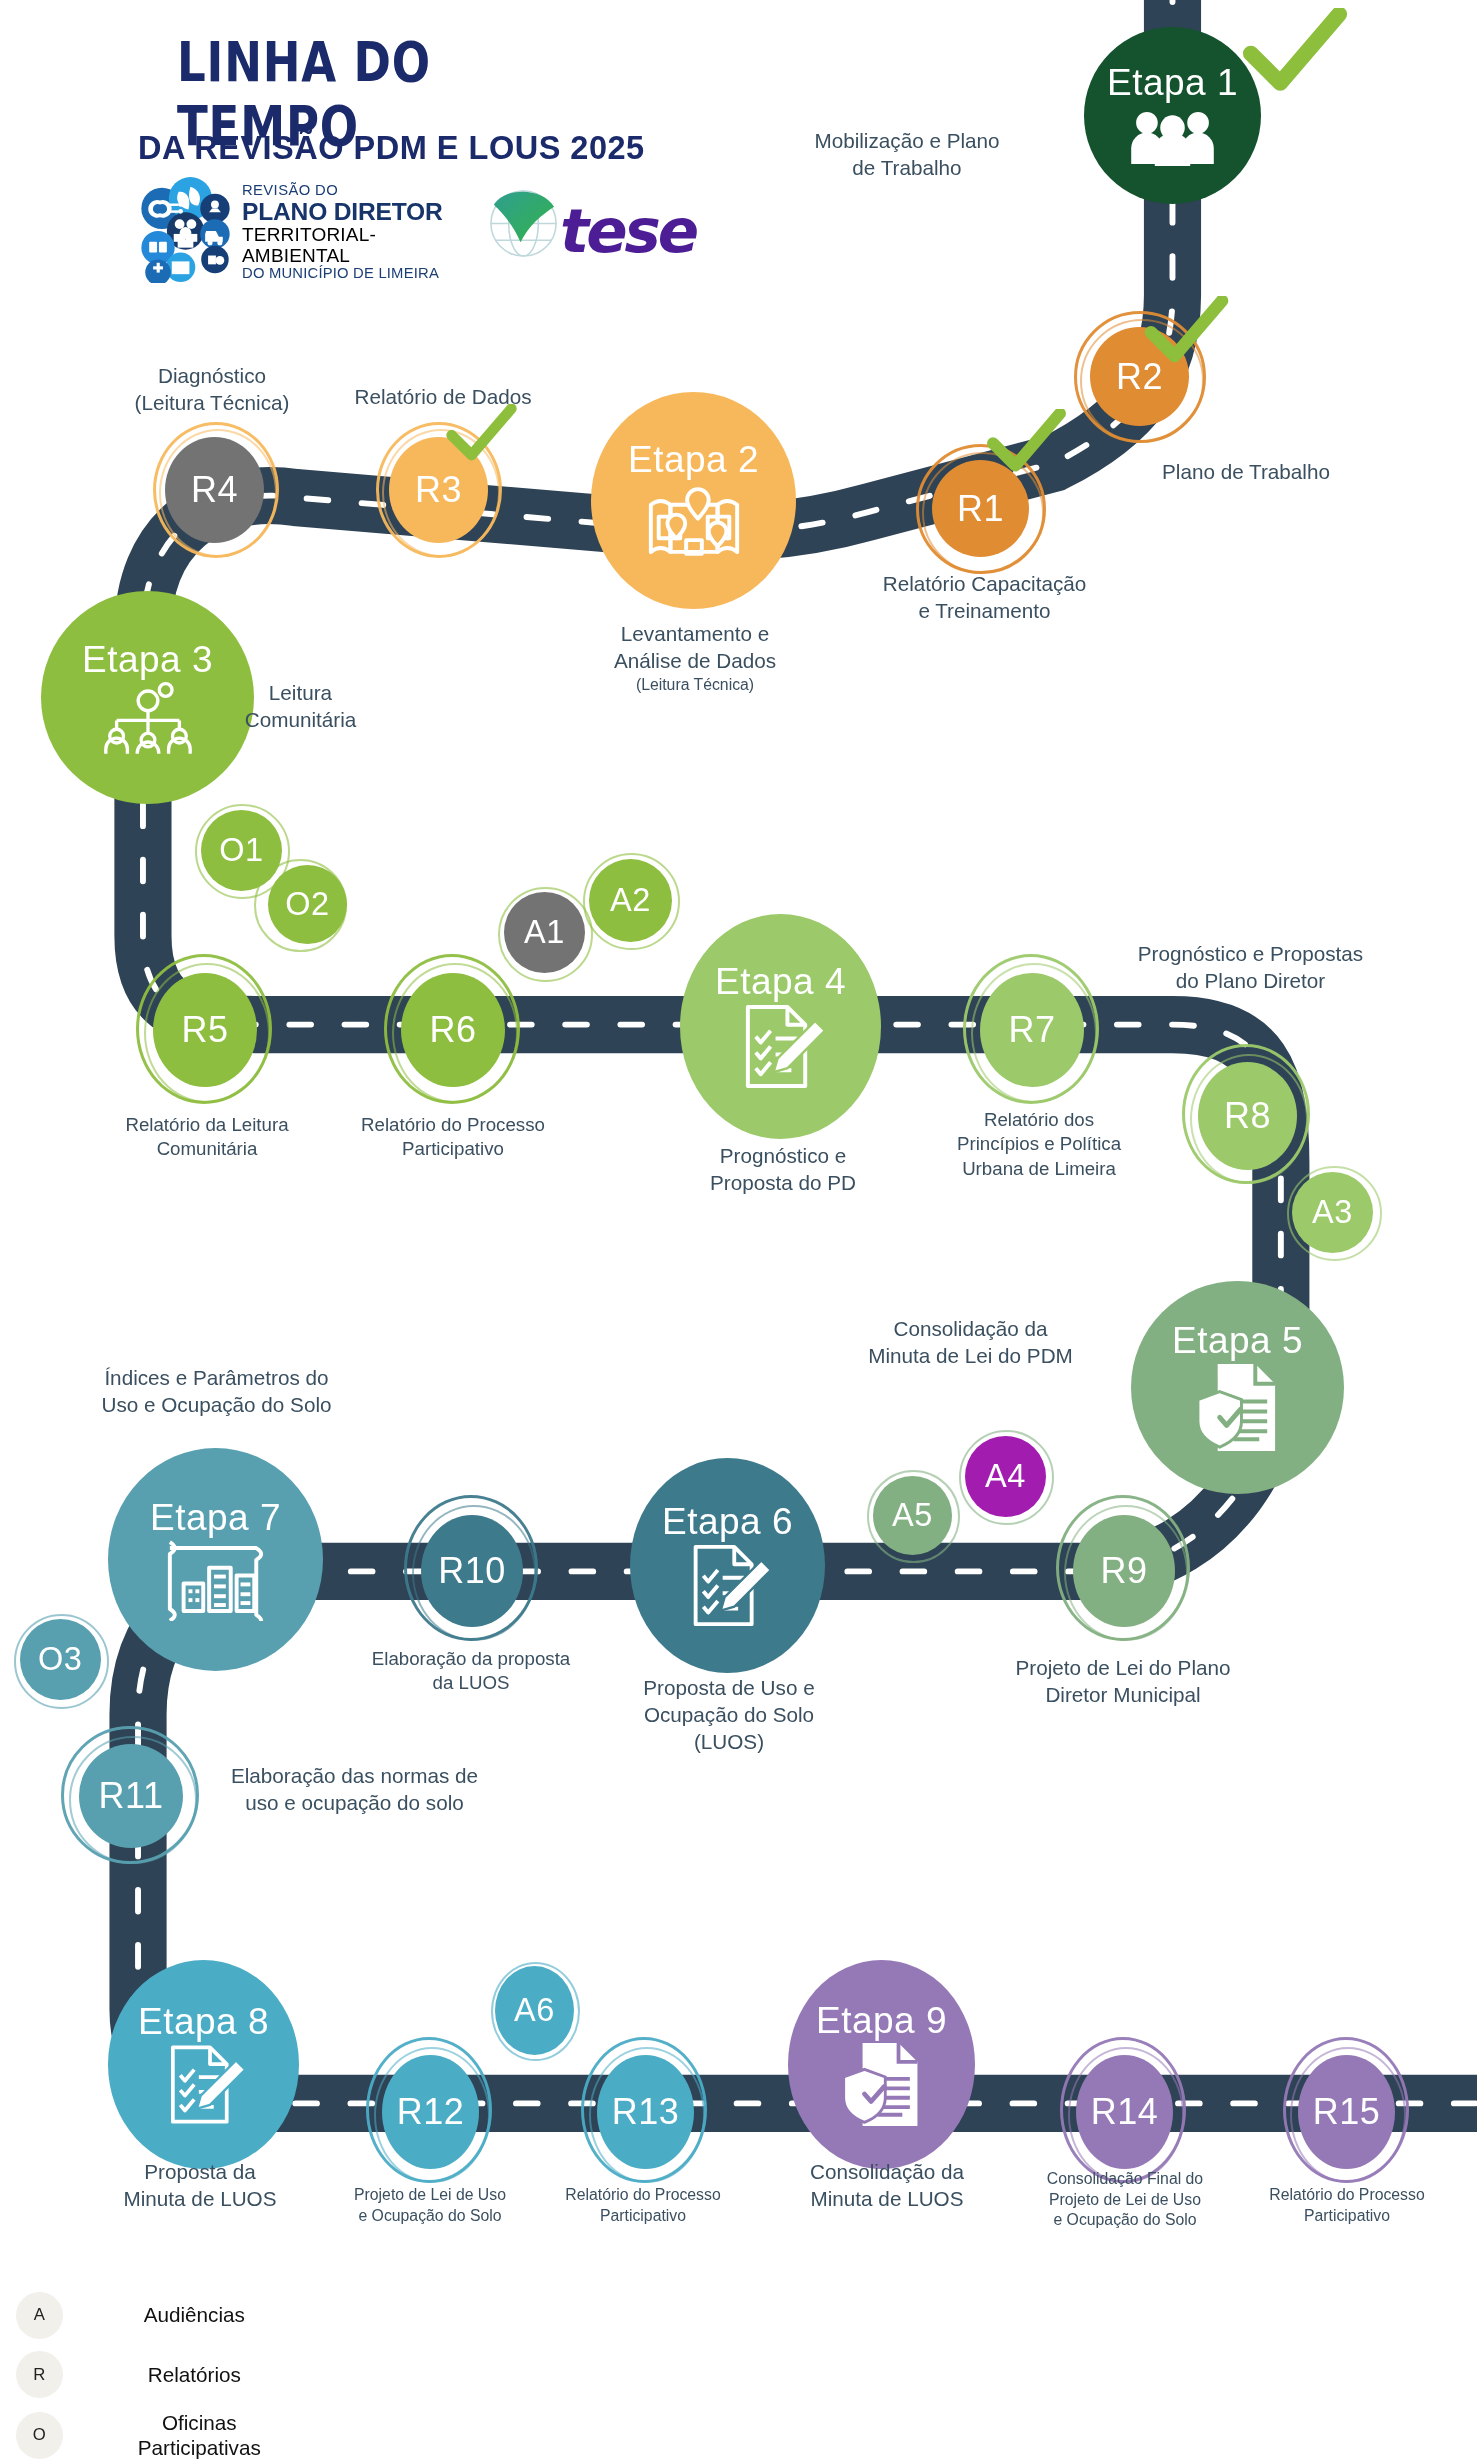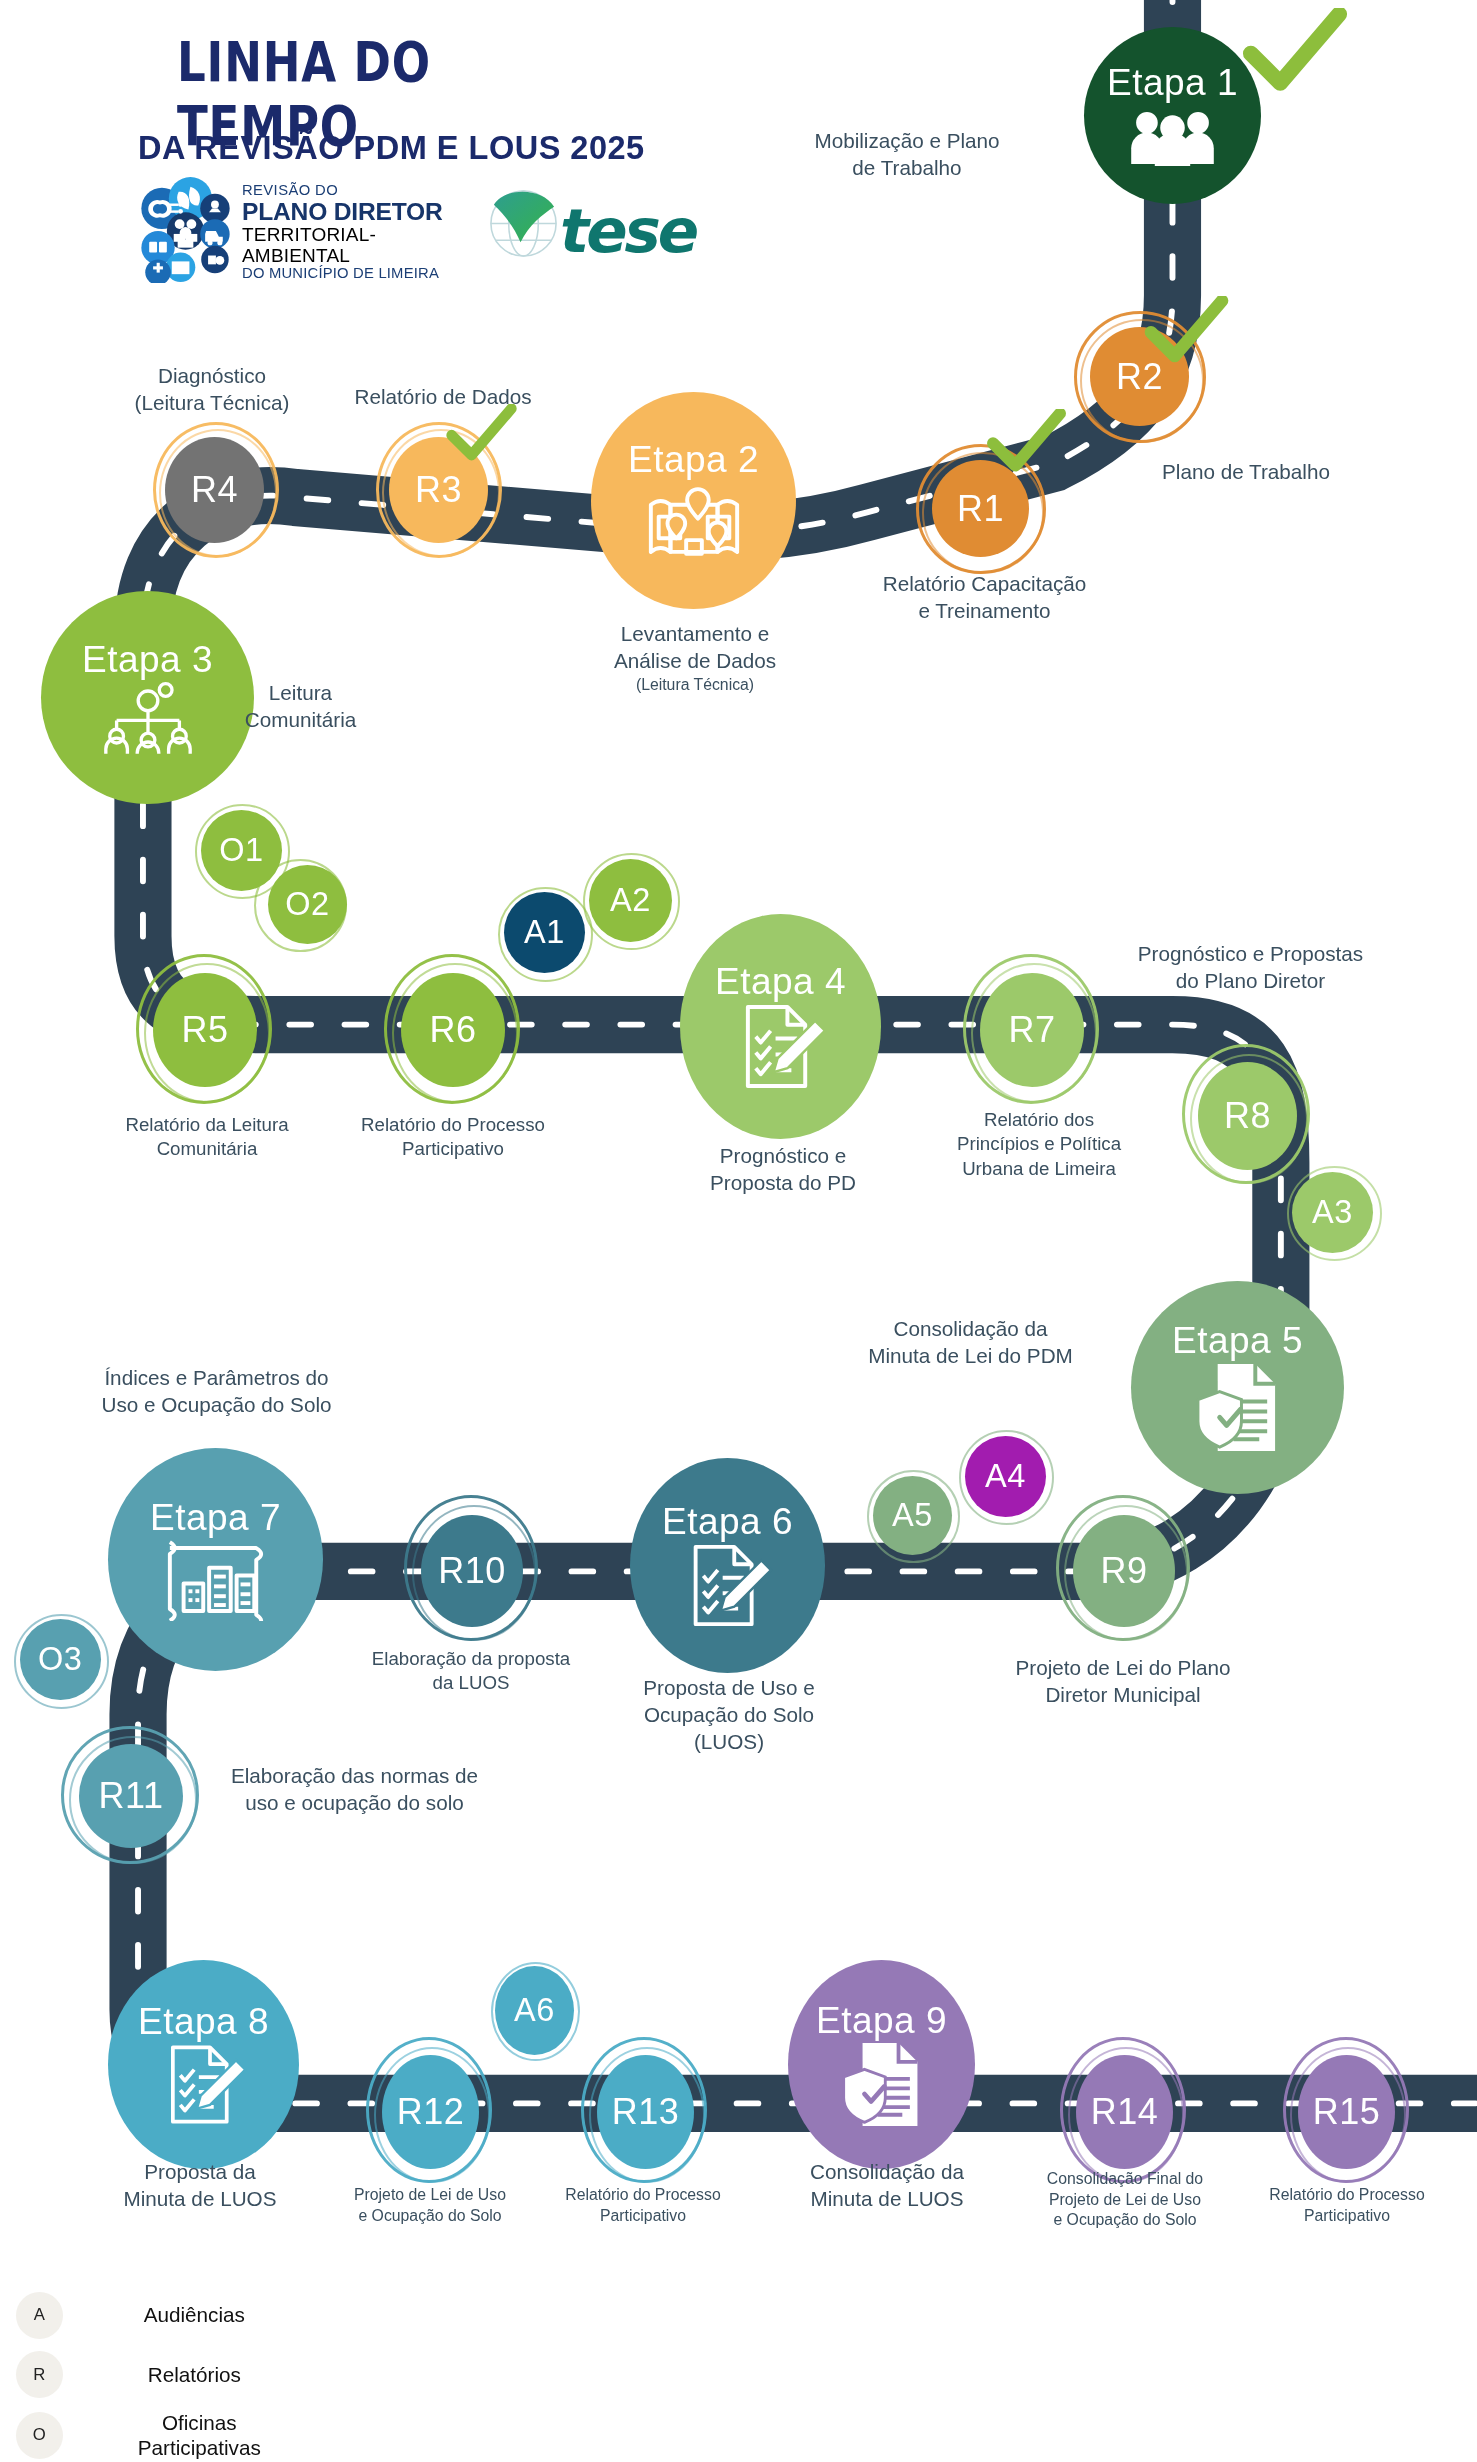--- a/index.html
+++ b/index.html
@@ -18,21 +18,21 @@
 
   
   .pdm-logo{position:absolute;left:136px;top:177px;width:315px;height:108px;}
   .pdm-text{position:absolute;left:106px;top:5.9px;line-height:1.08;}
   .pdm-l1{font-size:14.8px;color:#1B3E75;letter-spacing:0.4px;}
   .pdm-l2{font-size:24.6px;font-weight:bold;color:#17356A;letter-spacing:-0.2px;}
   .pdm-l3{font-size:19px;color:#000000;letter-spacing:0.2px;}
   .pdm-l4{font-size:14.8px;color:#1B3E75;letter-spacing:0.2px;}
   .tese-logo{position:absolute;left:485px;top:185px;width:202px;height:94px;}
   .tese-word{position:absolute;left:75px;top:9.9px;font-family:"DejaVu Sans",sans-serif;
-    font-weight:bold;font-style:italic;font-size:61px;color:#0f766e;letter-spacing:-3px;}
+    font-weight:bold;font-style:italic;font-size:61px;color:#4c1d95;letter-spacing:-3px;}
 
   
   .node{position:absolute;border-radius:50%;display:flex;flex-direction:column;
         align-items:center;justify-content:center;color:#fff;z-index:4;}
   .node .lbl{font-size:37px;font-weight:300;letter-spacing:0.5px;line-height:1;}
   .etapa .lbl{font-size:37px;}
   .rnode{z-index:5;}
   .rnode .lbl{font-size:36px;font-weight:400;}
   .small .lbl{font-size:32.5px;font-weight:400;}
   .ring{position:absolute;border-radius:50%;border-style:solid;z-index:3;
@@ -279,21 +279,21 @@
     <div class="ring" style="left:195px;top:804px;width:91px;height:91px;border:2px solid #8EBE3F;opacity:.6;"></div>
     <div class="node small" style="left:201px;top:810px;width:81px;height:81px;background:#8EBE3F;">
       <span class="lbl">O1</span>
     </div>
     <div class="ring" style="left:254px;top:859px;width:89px;height:89px;border:2px solid #8EBE3F;opacity:.6;"></div>
     <div class="node small" style="left:268px;top:865px;width:79px;height:79px;background:#8EBE3F;">
       <span class="lbl">O2</span>
     </div>
 
     <div class="ring" style="left:498px;top:887px;width:91px;height:91px;border:2px solid #8EBE3F;opacity:.6;"></div>
-    <div class="node small" style="left:504px;top:892px;width:81px;height:81px;background:#0c4a6e;align-items:center;">
+    <div class="node small" style="left:504px;top:892px;width:81px;height:81px;background:#737373;align-items:center;">
       <span class="lbl">A1</span>
     </div>
     <div class="ring" style="left:583px;top:853px;width:93px;height:93px;border:2px solid #8EBE3F;opacity:.6;"></div>
     <div class="node small" style="left:589px;top:859px;width:83px;height:83px;background:#8EBE3F;">
       <span class="lbl">A2</span>
     </div>
 
     <div class="ring" style="left:136px;top:954px;width:130px;height:144px;border:3px solid #8EBE3F;"></div>
     <div class="ring" style="left:144px;top:963px;width:122px;height:136px;border:2px solid #8EBE3F;opacity:.55;"></div>
     <div class="node rnode" style="left:153px;top:973px;width:104px;height:114px;background:#8EBE3F;">

